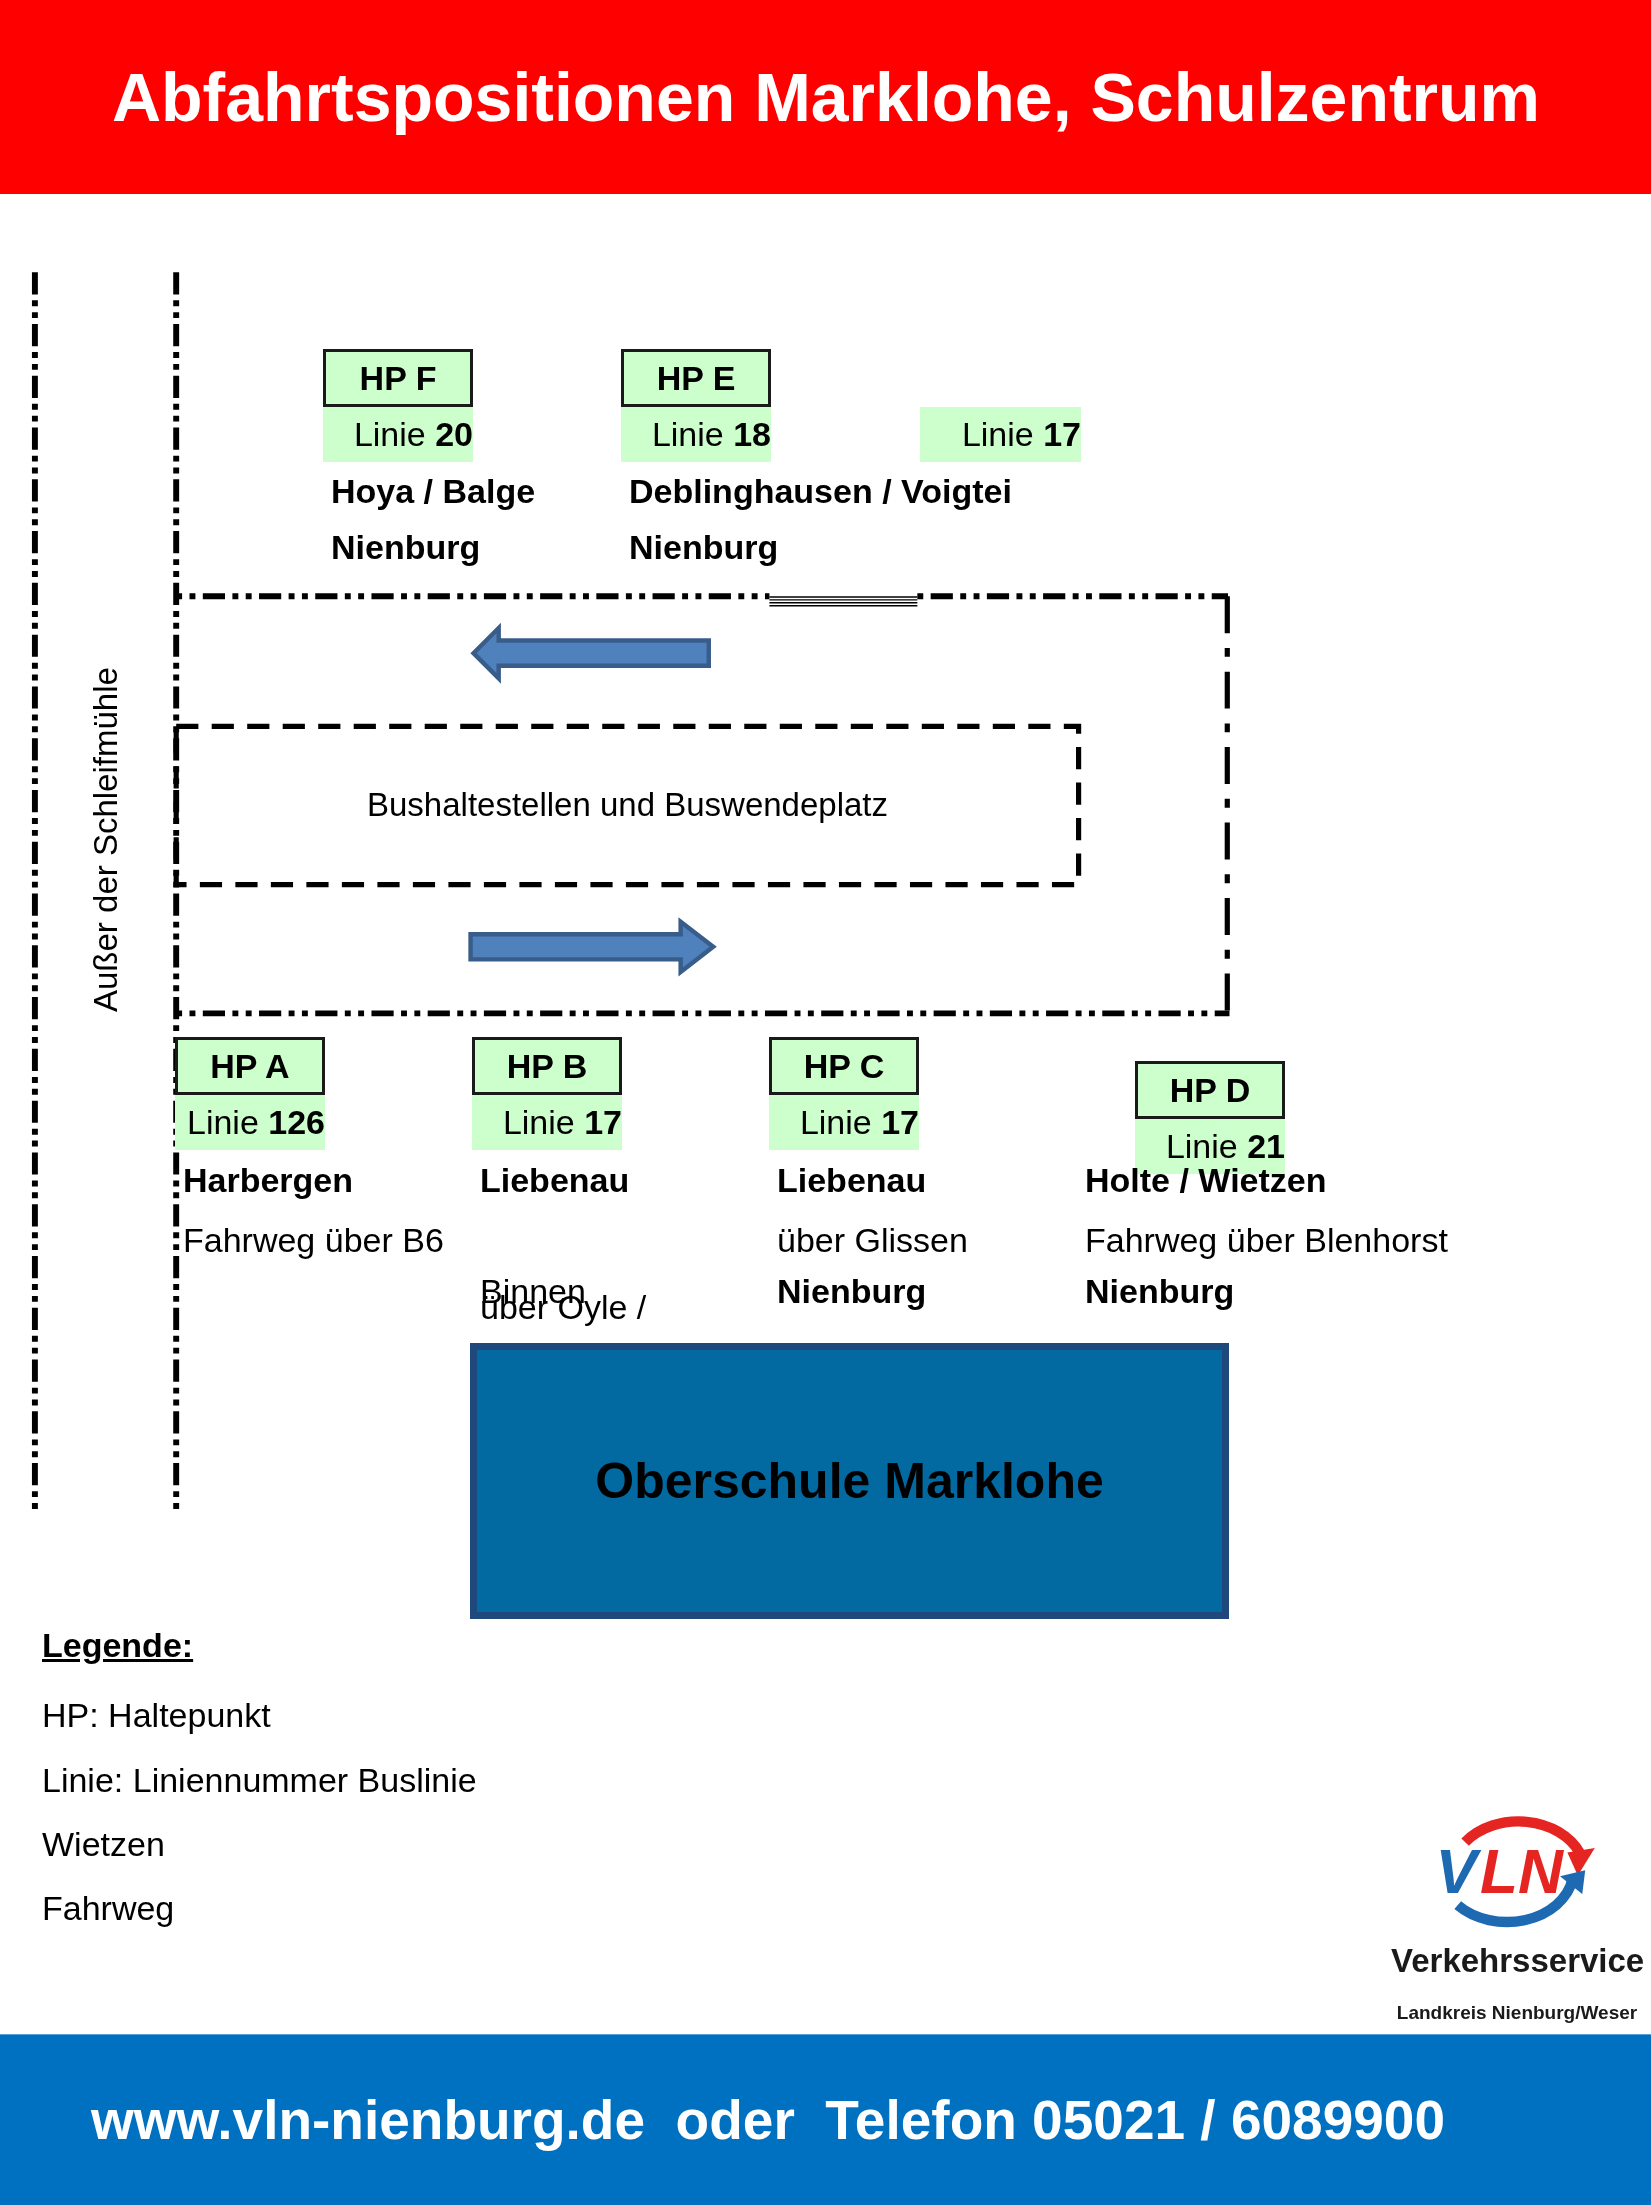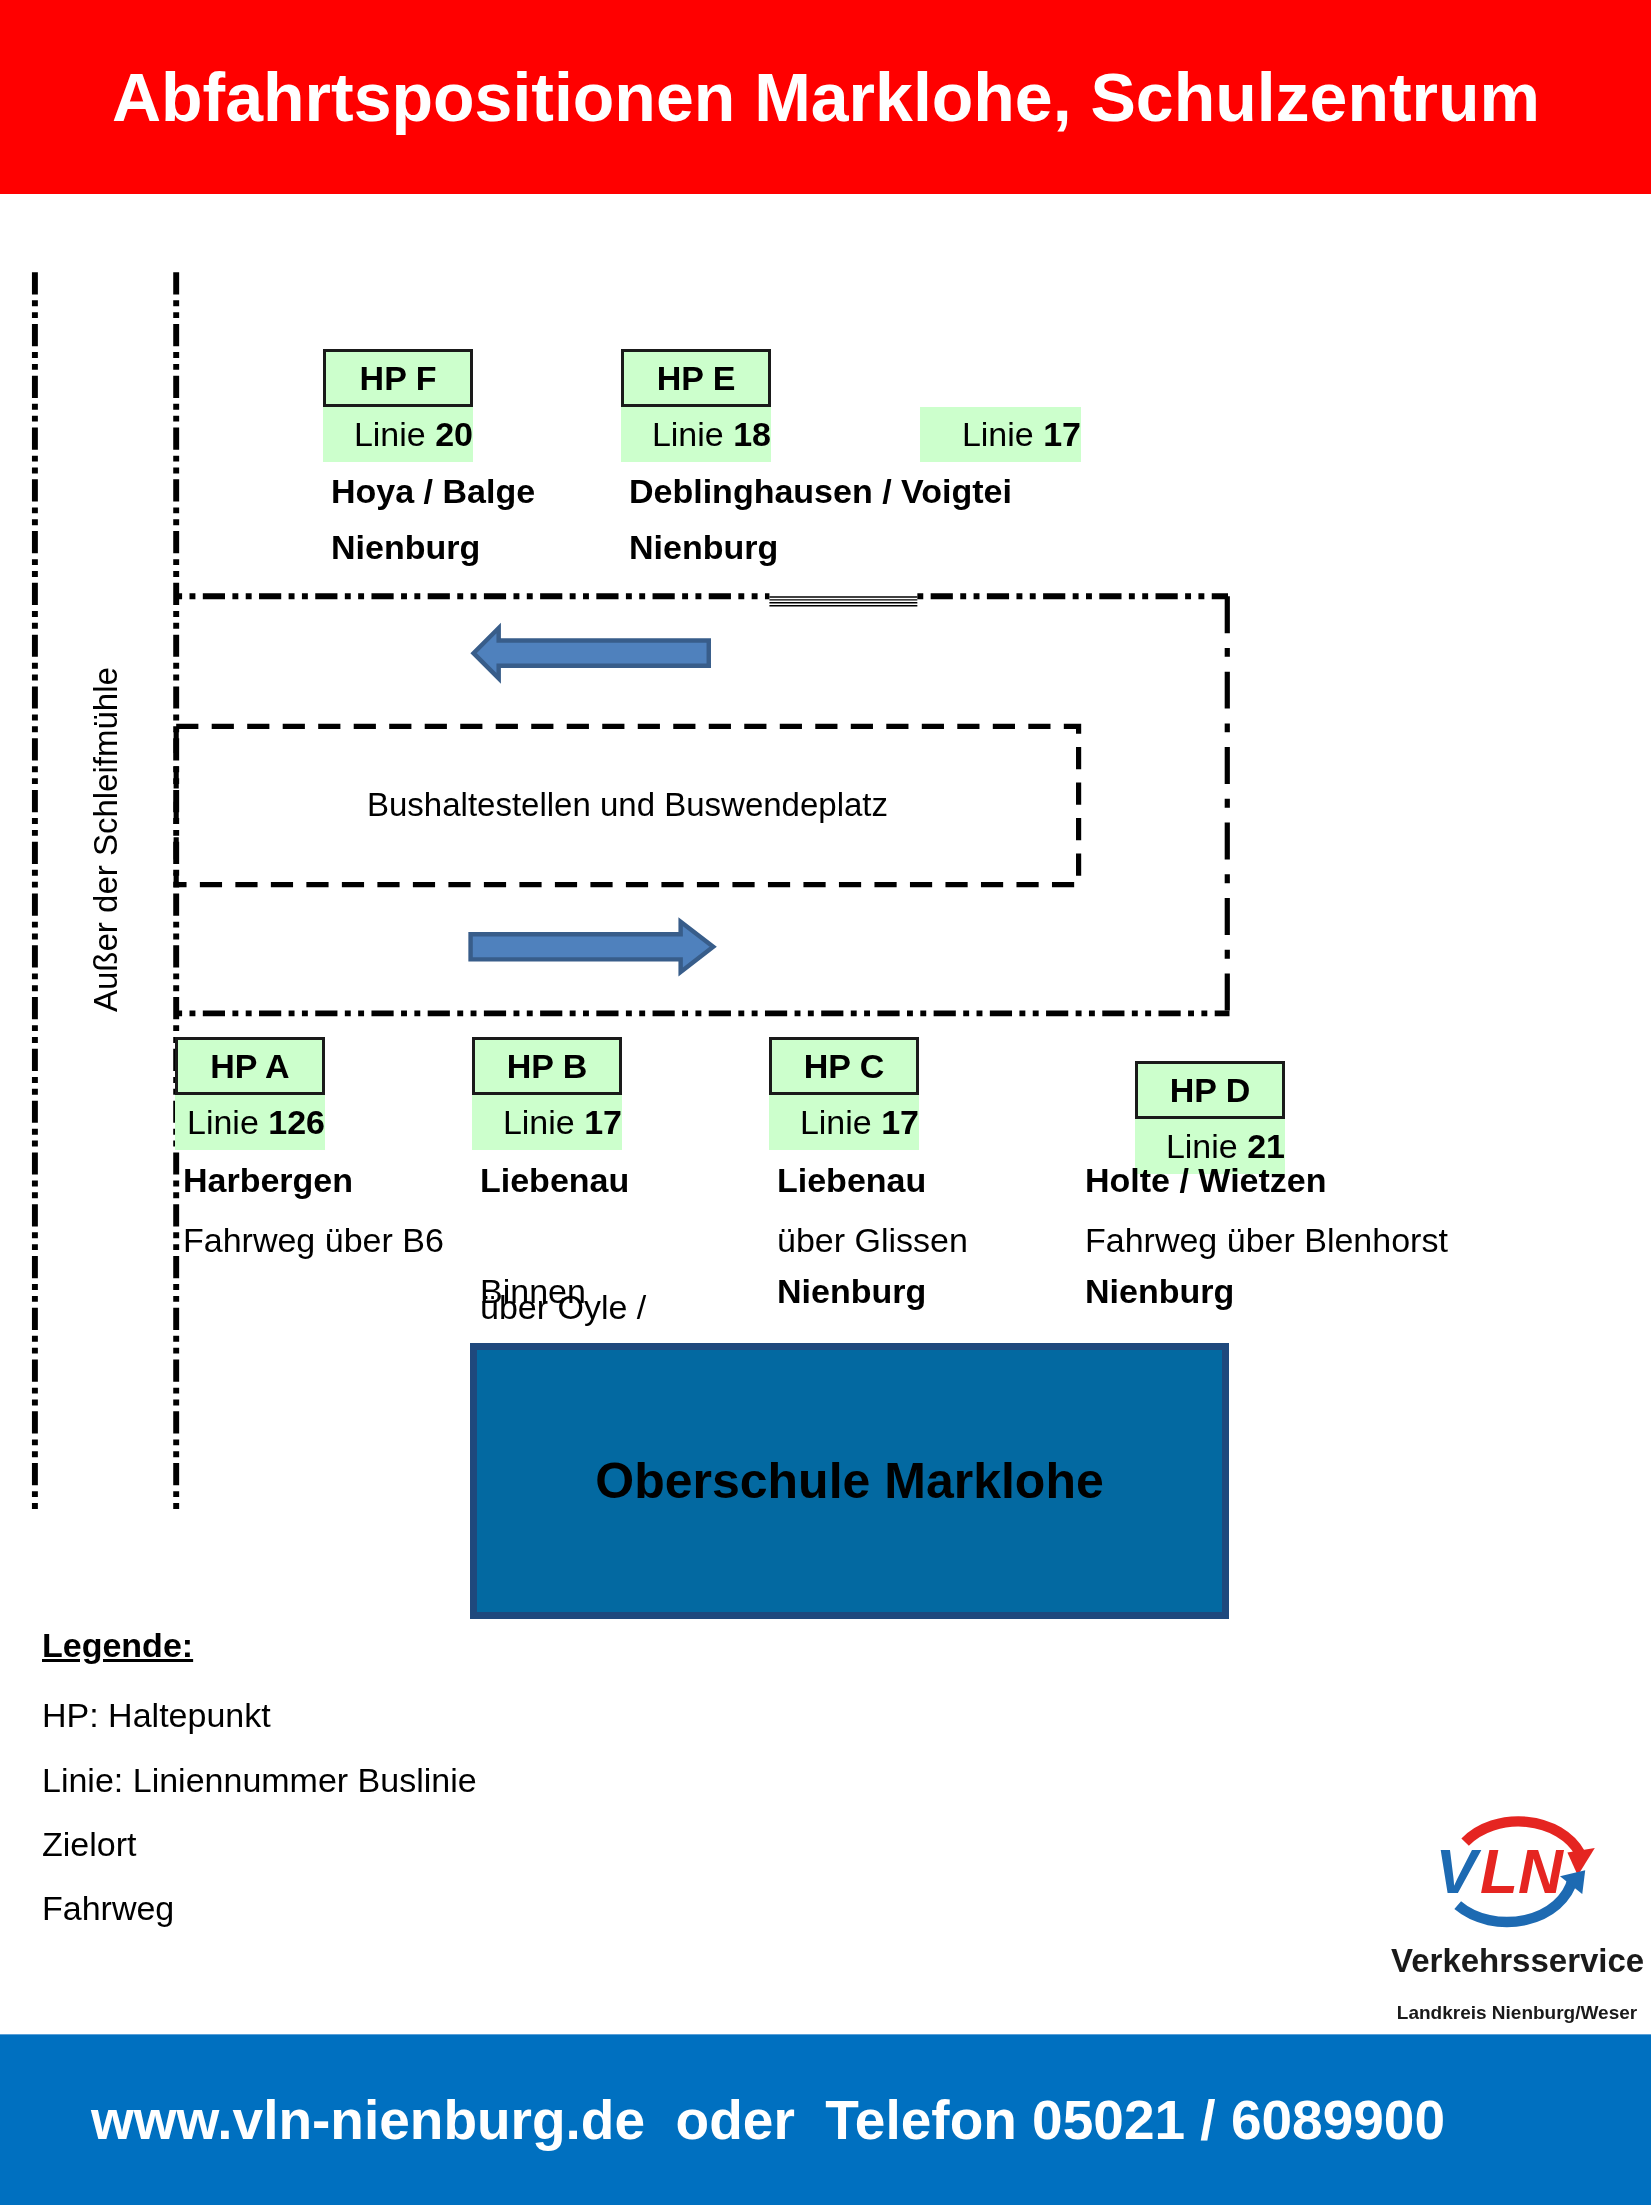--- a/index.html
+++ b/index.html
@@ -127,21 +127,21 @@
 </div>
 <div class="abs dest" style="left:1085px; top:1161px;">Holte / Wietzen</div>
 <div class="abs route" style="left:1085px; top:1221px;">Fahrweg über Blenhorst</div>
 <div class="abs dest" style="left:1085px; top:1272px;">Nienburg</div>
 
 <div class="abs school">Oberschule Marklohe</div>
 
 <div class="abs legend-title" style="left:42px; top:1626px;">Legende:</div>
 <div class="abs legend-item" style="left:42px; top:1696px;">HP: Haltepunkt</div>
 <div class="abs legend-item" style="left:42px; top:1761px;">Linie: Liniennummer Buslinie</div>
-<div class="abs legend-item" style="left:42px; top:1825px;">Zielort</div>
+<div class="abs legend-item" style="left:42px; top:1825px;">Wietzen</div>
 <div class="abs legend-item" style="left:42px; top:1889px;">Fahrweg</div>
 
 <div class="abs" style="left:1391px; top:1805px; width:252px; height:200px;">
   <svg width="252" height="141" style="position:absolute; left:0; top:0;" viewBox="0 0 340 190">
     <path d="M 100 50 A 90 70 0 0 1 255 65" fill="none" stroke="#e52521" stroke-width="14"></path>
     <polygon points="238,64 275,58 252,95" fill="#e52521"></polygon>
     <path d="M 245 100 A 90 70 0 0 1 90 135" fill="none" stroke="#1d6ab2" stroke-width="14"></path>
     <polygon points="228,96 262,88 258,120" fill="#1d6ab2"></polygon>
     <text x="60" y="118" font-family="Liberation Sans, sans-serif" font-size="84" font-weight="bold" font-style="italic" fill="#1d6ab2">V</text>
     <text x="120" y="118" font-family="Liberation Sans, sans-serif" font-size="84" font-weight="bold" font-style="italic" fill="#e52521">LN</text>

